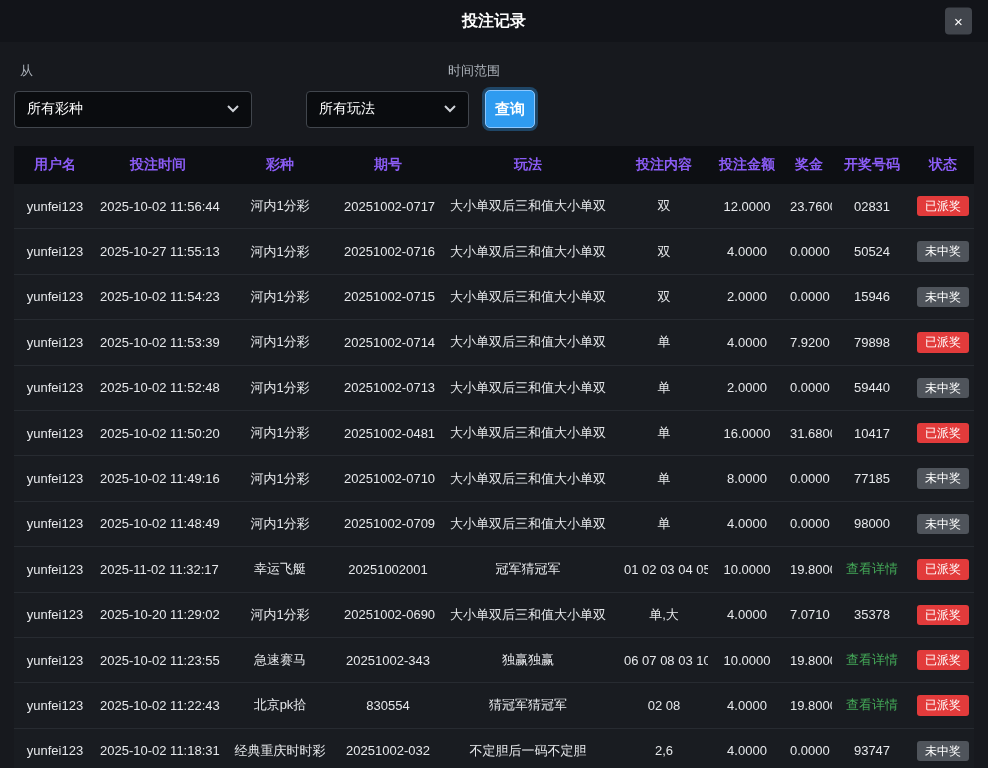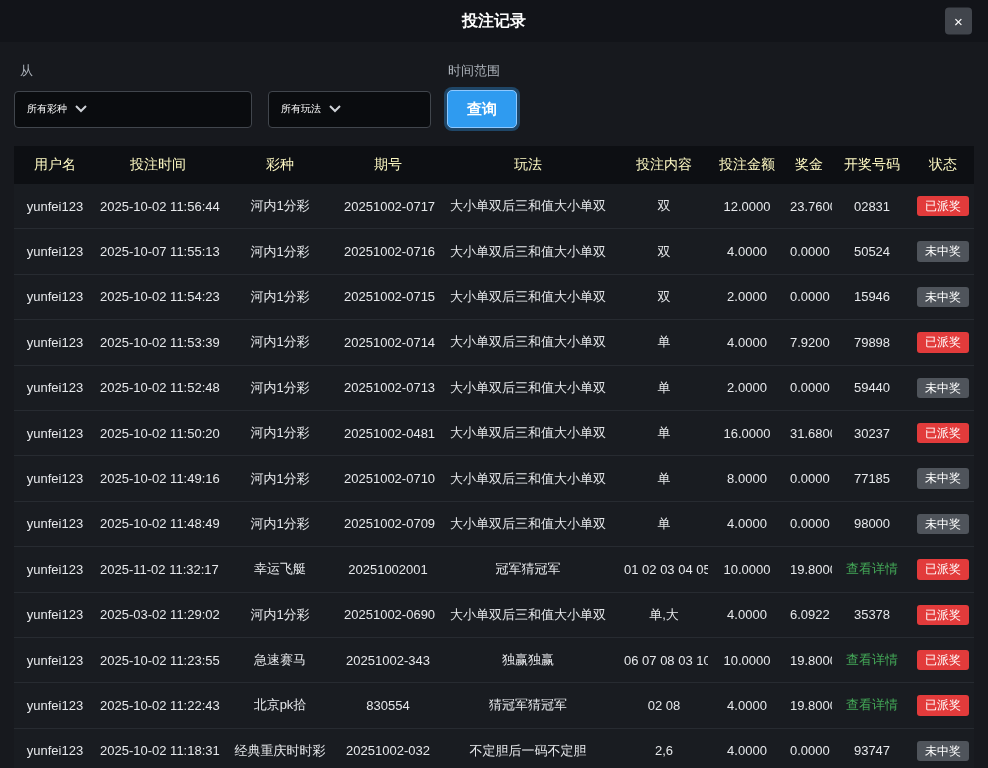--- a/index.html
+++ b/index.html
@@ -22,38 +22,38 @@
     width: 27px; height: 27px; background: #41454c; border: none; border-radius: 4px;
     color: #ffffff; font-size: 15px; line-height: 1; cursor: pointer; padding: 0;
   }
   
   .filters { padding: 20px 14px 18px 14px; }
   .label-row { display: flex; font-size: 13px; color: #aeb4bc; padding-left: 6px; margin-bottom: 10px; }
   .flabel-from { width: 428px; }
   .control-row { display: flex; align-items: center; }
   .select {
     background: #0a0c0f; border: 1px solid #41464d; border-radius: 4px;
-    height: 37px; display: flex; align-items: center; justify-content: flex-start;
-    padding: 0 12px; font-size: 10px; color: #ffffff; cursor: pointer;
+    height: 37px; display: flex; align-items: center; justify-content: space-between;
+    padding: 0 12px; font-size: 14px; color: #ffffff; cursor: pointer;
   }
   .w-lottery { width: 238px; margin-right: 16px; }
-  .w-play    { width: 163px; margin-right: 16px; }
+  .w-play    { width: 163px; margin-right: 16px; margin-left: 38px; }
   .w-date    { width: 315px; margin-right: 32px; }
   .chev { display: flex; align-items: center; margin-left: 8px; }
   .query-btn {
-    height: 38px; padding: 0 19px;
+    height: 38px; padding: 0 9px;
     background: var(--accent, #2f9bf0);
     border: 1px solid #8ec8ff;
     box-shadow: 0 0 0 3px rgba(47,155,240,.35);
     border-radius: 5px; color: #fff; font-size: 15px; font-weight: bold; cursor: pointer;
   }
   
   table { width: 960px; margin: 0 14px; border-collapse: collapse; table-layout: fixed; }
   thead th {
-    background: #0d0f13; color: #fef9c3; font-size: 14px; font-weight: normal;
+    background: #0d0f13; color: #8b5cf6; font-size: 14px; font-weight: bold;
     padding: 10px 4px; white-space: nowrap;
   }
   tbody td {
     text-align: center; font-size: 13px; color: #e6e8eb;
     padding: 12px 4px; border-bottom: 1px solid #272b31;
     background: #191c21; white-space: nowrap; overflow: hidden;
   }
   col.c-user{width:82px} col.c-time{width:124px} col.c-lottery{width:120px}
   col.c-issue{width:96px} col.c-play{width:184px} col.c-content{width:88px}
   col.c-amount{width:78px} col.c-prize{width:46px} col.c-numbers{width:80px}
@@ -137,21 +137,21 @@
           <td>20251002-0717</td>
           <td>大小单双后三和值大小单双</td>
           <td>双</td>
           <td>12.0000</td>
           <td>23.7600</td>
           <td>02831</td>
           <td><span class="badge badge-paid">已派奖</span></td>
         </tr>
         <tr>
           <td>yunfei123</td>
-          <td>2025-10-07 11:55:13</td>
+          <td>2025-10-27 11:55:13</td>
           <td>河内1分彩</td>
           <td>20251002-0716</td>
           <td>大小单双后三和值大小单双</td>
           <td>双</td>
           <td>4.0000</td>
           <td>0.0000</td>
           <td>50524</td>
           <td><span class="badge badge-lost">未中奖</span></td>
         </tr>
         <tr>
@@ -192,21 +192,21 @@
         </tr>
         <tr>
           <td>yunfei123</td>
           <td>2025-10-02 11:50:20</td>
           <td>河内1分彩</td>
           <td>20251002-0481</td>
           <td>大小单双后三和值大小单双</td>
           <td>单</td>
           <td>16.0000</td>
           <td>31.6800</td>
-          <td>30237</td>
+          <td>10417</td>
           <td><span class="badge badge-paid">已派奖</span></td>
         </tr>
         <tr>
           <td>yunfei123</td>
           <td>2025-10-02 11:49:16</td>
           <td>河内1分彩</td>
           <td>20251002-0710</td>
           <td>大小单双后三和值大小单双</td>
           <td>单</td>
           <td>8.0000</td>
@@ -233,27 +233,27 @@
           <td>20251002001</td>
           <td>冠军猜冠军</td>
           <td>01 02 03 04 05</td>
           <td>10.0000</td>
           <td>19.8000</td>
           <td><span class="detail-link">查看详情</span></td>
           <td><span class="badge badge-paid">已派奖</span></td>
         </tr>
         <tr>
           <td>yunfei123</td>
-          <td>2025-03-02 11:29:02</td>
+          <td>2025-10-20 11:29:02</td>
           <td>河内1分彩</td>
           <td>20251002-0690</td>
           <td>大小单双后三和值大小单双</td>
           <td>单,大</td>
           <td>4.0000</td>
-          <td>6.0922</td>
+          <td>7.0710</td>
           <td>35378</td>
           <td><span class="badge badge-paid">已派奖</span></td>
         </tr>
         <tr>
           <td>yunfei123</td>
           <td>2025-10-02 11:23:55</td>
           <td>急速赛马</td>
           <td>20251002-343</td>
           <td>独赢独赢</td>
           <td>06 07 08 03 10</td>

